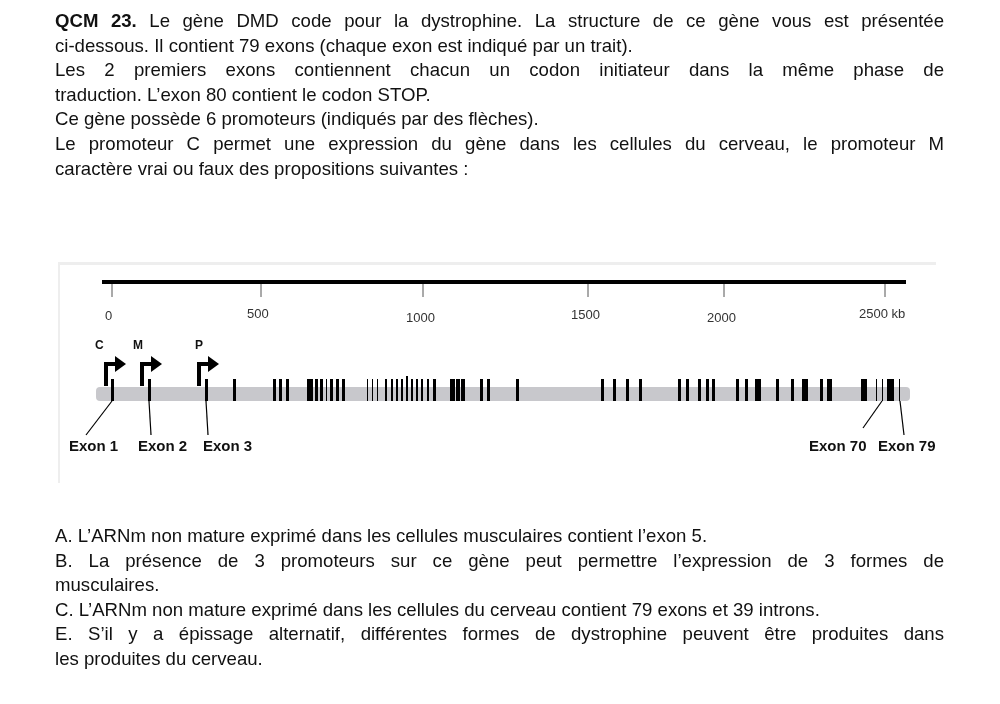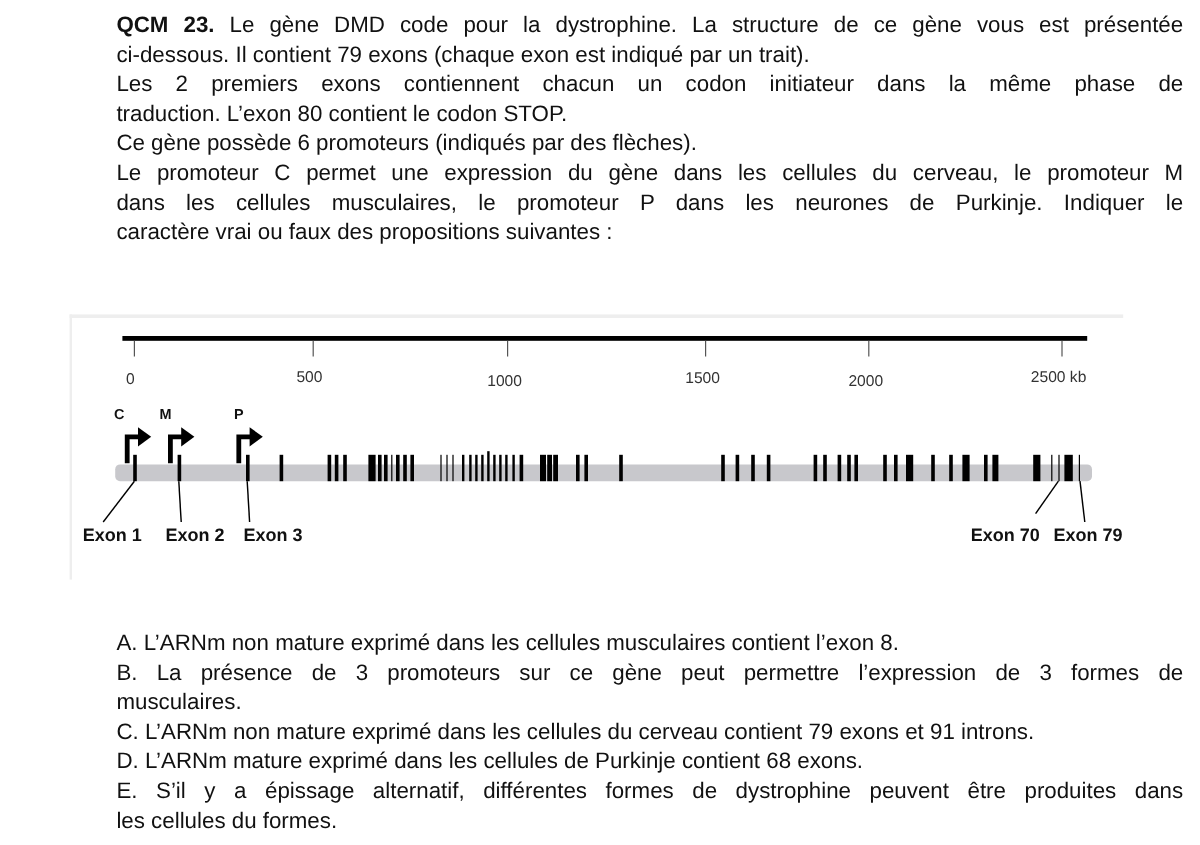--- a/index.html
+++ b/index.html
@@ -1,18 +1,18 @@
 <!DOCTYPE html>
 <html><head>
   <meta charset="utf-8">
   <style>
     html, body { margin: 0; padding: 0; background: #ffffff; }
     body { width: 1000px; height: 704px; position: relative; overflow: hidden;
            font-family: "Liberation Sans", sans-serif; color: #111111; }
-    .para { position: absolute; left: 55px; width: 889px; font-size: 18.6px; line-height: 24.6px; margin-left: 42px; }
+    .para { position: absolute; left: 55px; width: 889px; font-size: 18.6px; line-height: 24.6px; }
     .para .line { display: block; white-space: nowrap; }
     .para .line.just { text-align: justify; text-align-last: justify; white-space: normal; }
     .intro { top: 9px; }
     .bold { font-weight: bold; }
 
     .figure { position: absolute; left: 58px; top: 262px; width: 876px; height: 218px;
               border-left: 2px solid #eeeeee; border-top: 3px solid #eeeeee; background: #fff; }
     .figure svg { position: absolute; left: -58px; top: -262px; overflow: visible; }
     .scale-label { font-family: "Liberation Sans", sans-serif; font-size: 13px; fill: #333333; }
     .prom-label { font-family: "Liberation Sans", sans-serif; font-size: 12px; font-weight: bold; fill: #111; }
@@ -23,21 +23,20 @@
 </head>
 <body>
 
 <div class="para intro">
   <span class="line just"><span class="bold">QCM 23.</span><span> Le gène DMD code pour la dystrophine. La structure de ce gène vous est présentée</span></span>
   <span class="line">ci-dessous. Il contient 79 exons (chaque exon est indiqué par un trait).</span>
   <span class="line just">Les 2 premiers exons contiennent chacun un codon initiateur dans la même phase de</span>
   <span class="line">traduction. L’exon 80 contient le codon STOP.</span>
   <span class="line">Ce gène possède 6 promoteurs (indiqués par des flèches).</span>
   <span class="line just">Le promoteur C permet une expression du gène dans les cellules du cerveau, le promoteur M</span>
-  <span class="line just">dans les cellules musculaires, le promoteur P dans les neurones de Purkinje. Indiquer le</span>
   <span class="line">caractère vrai ou faux des propositions suivantes :</span>
 </div>
 
 <div class="figure">
   <svg width="1000" height="704">
 
     <g>
       <rect x="100" y="277" width="804" height="4" fill="#000"></rect>
       <line x1="110" y1="281" x2="110" y2="294" stroke="#555" stroke-width="1"></line>
       <line x1="259" y1="281" x2="259" y2="294" stroke="#555" stroke-width="1"></line>
@@ -145,20 +144,19 @@
       <text class="exon-label" x="67" y="448">Exon 1</text>
       <text class="exon-label" x="136" y="448">Exon 2</text>
       <text class="exon-label" x="201" y="448">Exon 3</text>
       <text class="exon-label" x="807" y="448">Exon 70</text>
       <text class="exon-label" x="876" y="448">Exon 79</text>
     </g>
   </svg>
 </div>
 
 <div class="para choices">
-  <span class="line">A. L’ARNm non mature exprimé dans les cellules musculaires contient l’exon 8.</span>
+  <span class="line">A. L’ARNm non mature exprimé dans les cellules musculaires contient l’exon 5.</span>
   <span class="line just">B. La présence de 3 promoteurs sur ce gène peut permettre l’expression de 3 formes de</span>
   <span class="line">musculaires.</span>
-  <span class="line">C. L’ARNm non mature exprimé dans les cellules du cerveau contient 79 exons et 91 introns.</span>
-  <span class="line">D. L’ARNm mature exprimé dans les cellules de Purkinje contient 68 exons.</span>
+  <span class="line">C. L’ARNm non mature exprimé dans les cellules du cerveau contient 79 exons et 39 introns.</span>
   <span class="line just">E. S’il y a épissage alternatif, différentes formes de dystrophine peuvent être produites dans</span>
-  <span class="line">les cellules du formes.</span>
+  <span class="line">les produites du cerveau.</span>
 </div>
 
 </body></html>

